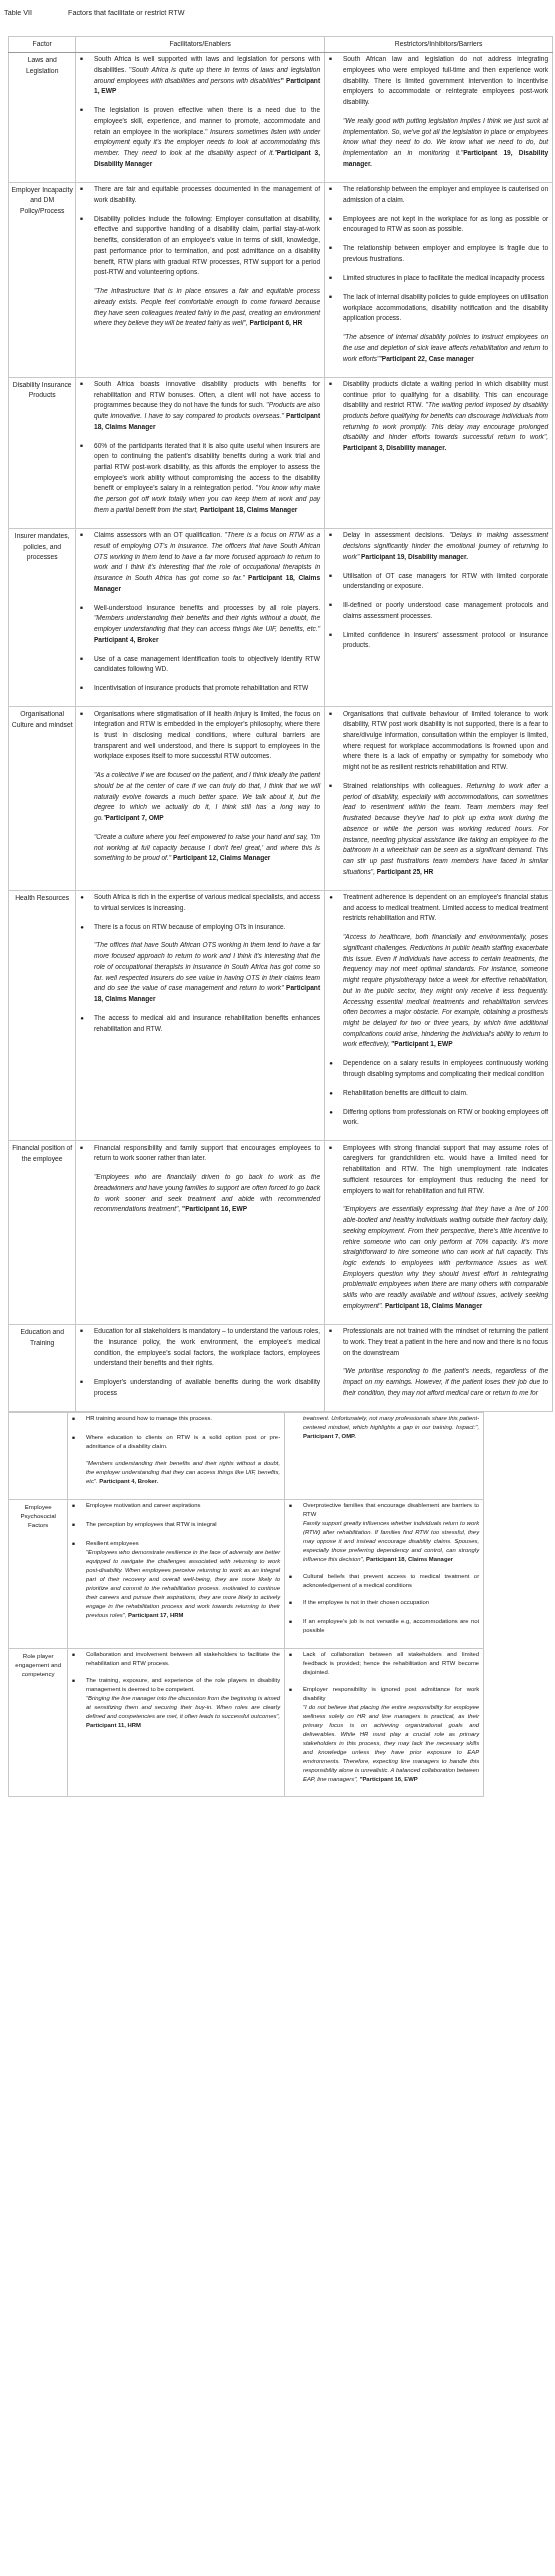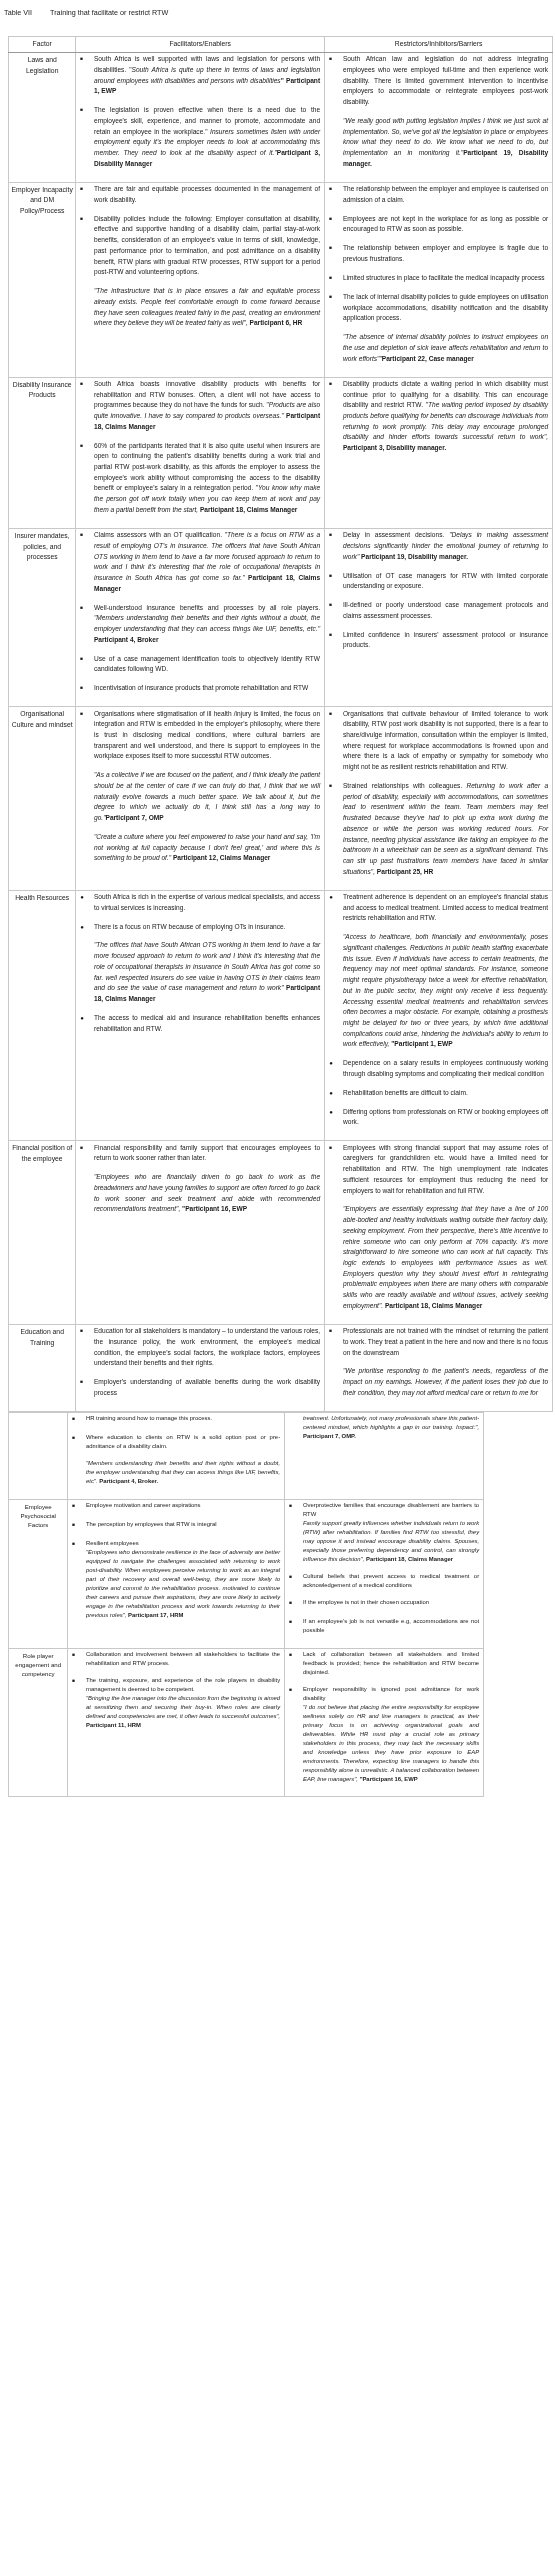--- a/index.html
+++ b/index.html
@@ -1,18 +1,18 @@
 <!DOCTYPE html>
 <html style="font-size:11px"><head>
 <meta charset="utf-8">
 <style>
   html, body { margin: 0; padding: 0; background: #ffffff; }
   body { width: 556px; font-family: "Liberation Sans Narrow", "Liberation Sans", sans-serif; color: #1a1a1a; }
   .page { padding: 5.5px 0 13.7px 0; }
-  .caption { font-size: 7.2px; margin: 2.7px 0 19px 4.1px; display: flex; gap: 18px; }
+  .caption { font-size: 7.2px; margin: 2.7px 0 19px 4.1px; display: flex; gap: 36px; }
   .caption .num { font-weight: normal; }
   table { border-collapse: collapse; table-layout: fixed; }
   .t1 { width: 545px; margin-left: 8.2px; }
   .t2 { width: 474px; margin-left: 8.2px; }
   th, td { border: 0.7px solid #c8c8c8; vertical-align: top; font-size: 6.6px; line-height: 10.7px; }
   th { font-weight: normal; text-align: center; padding: 2px 2.7px; border-bottom: 1.4px solid #9a9a9a; font-size: 6.8px; }
   td.factor { text-align: center; padding: 2px 1.4px; font-size: 6.8px; }
   td.col { padding: 1.4px 4.1px 4.1px 4.1px; text-align: justify; }
   .item { display: flex; margin-bottom: 8.2px; }
   .item .bullet { width: 13.7px; flex: 0 0 13.7px; font-size: 4.8px; line-height: 10.7px; }
@@ -23,21 +23,21 @@
   b { font-weight: bold; }
   .t2 td, .t2 th { font-size: 5.9px; line-height: 9px; }
   .t2 td.factor { font-size: 6.1px; }
 </style>
 </head>
 <body>
 
 <div class="page">
   <div class="caption">
     <span class="num">Table VII</span>
-    <span>Training that facilitate or restrict RTW</span>
+    <span>Factors that facilitate or restrict RTW</span>
   </div>
 
   <table class="t1">
     <colgroup>
         <col style="width:67px">
         <col style="width:249px">
         <col style="width:228px">
       </colgroup>
     <thead>
       <tr>

